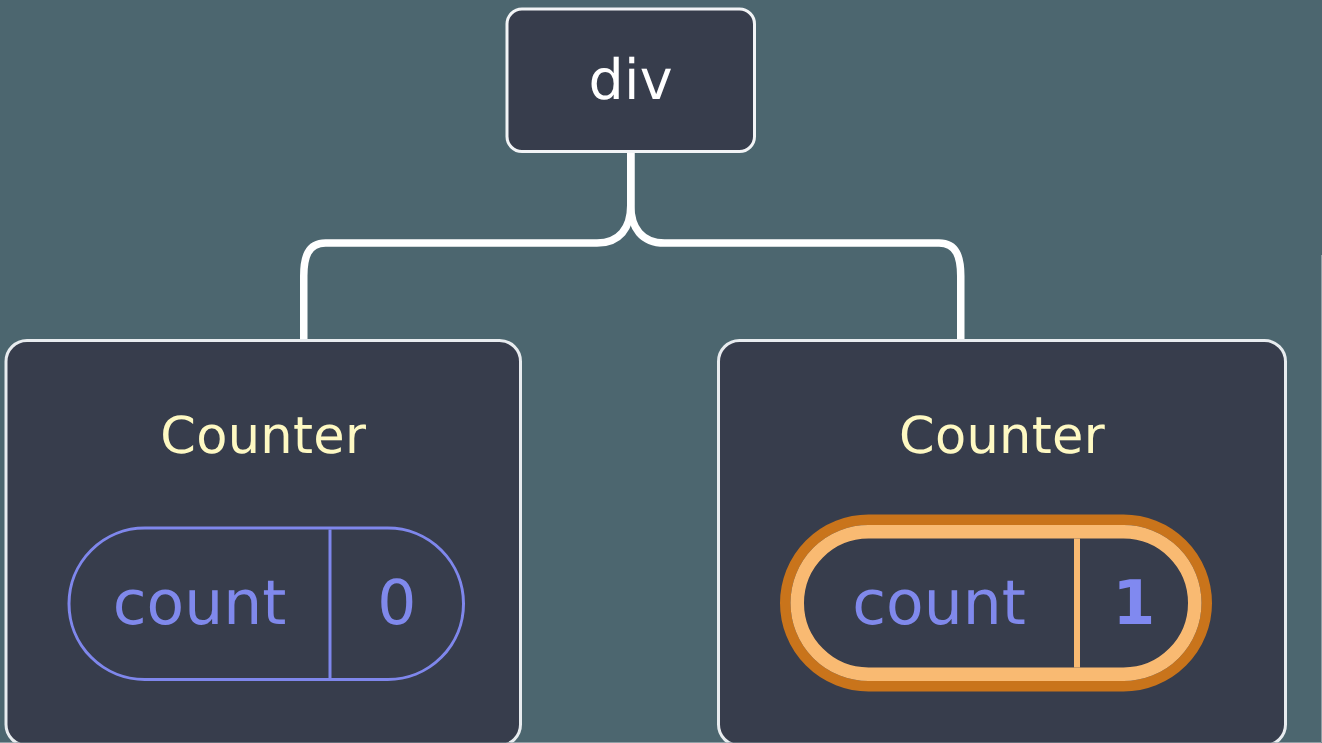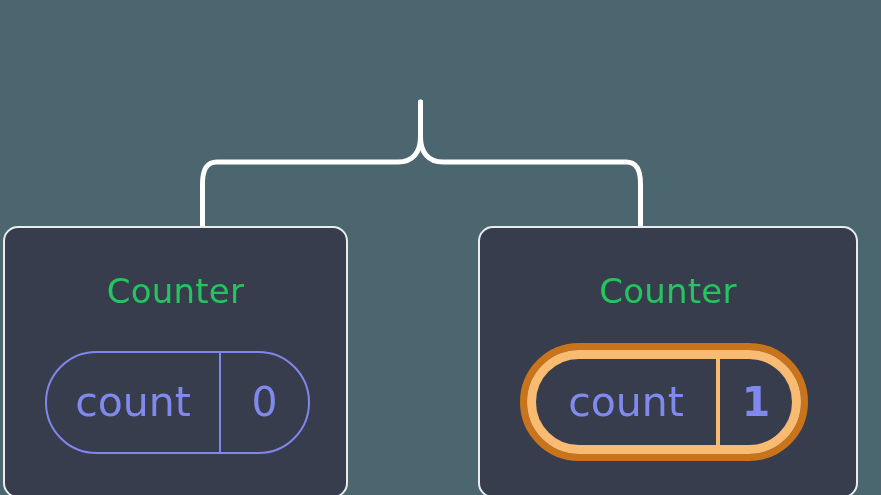--- a/index.html
+++ b/index.html
@@ -73,21 +73,21 @@
     top: 226px;
     width: 380px;
     height: 272px;
   }
   .card-title {
     position: absolute;
     left: 0;
     right: 0;
     top: 46px;
     text-align: center;
-    color: #22c55e;
+    color: #fef9c3;
     font-size: 34px;
     font-weight: 400;
     line-height: 1;
     letter-spacing: 0.2px;
   }
 
   
   .pill {
     position: absolute;
     box-sizing: border-box;
@@ -165,20 +165,23 @@
              L217 162
              C205 162 202.5 172 202.5 184
              L202.5 226" stroke="#FFFFFF" stroke-width="5" stroke-linecap="round" fill="none"></path>
     <path d="M420.5 102 L420.5 137
              C420.5 152 428 162 443 162
              L626 162
              C638 162 640.5 172 640.5 184
              L640.5 226" stroke="#FFFFFF" stroke-width="5" stroke-linecap="round" fill="none"></path>
   </svg>
 
+  <div class="root-node">
+    <span class="root-label">div</span>
+  </div>
 
   <div class="card" id="card-left">
     <div class="card-title">Counter</div>
 
     <div class="pill" id="pill-left">
       <div class="pill-key">count</div>
       <div class="pill-val">0</div>
     </div>
   </div>
 

